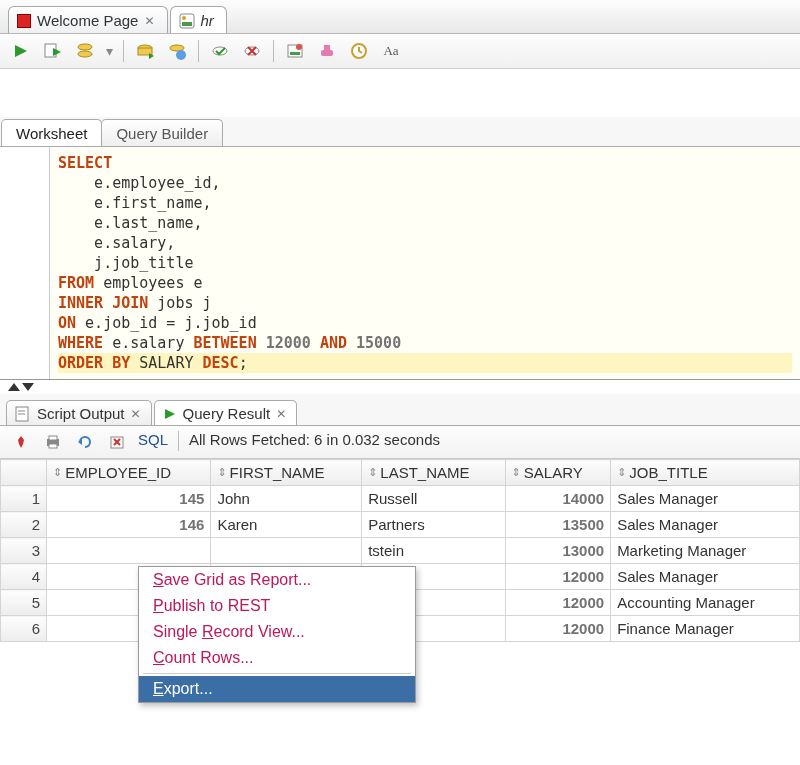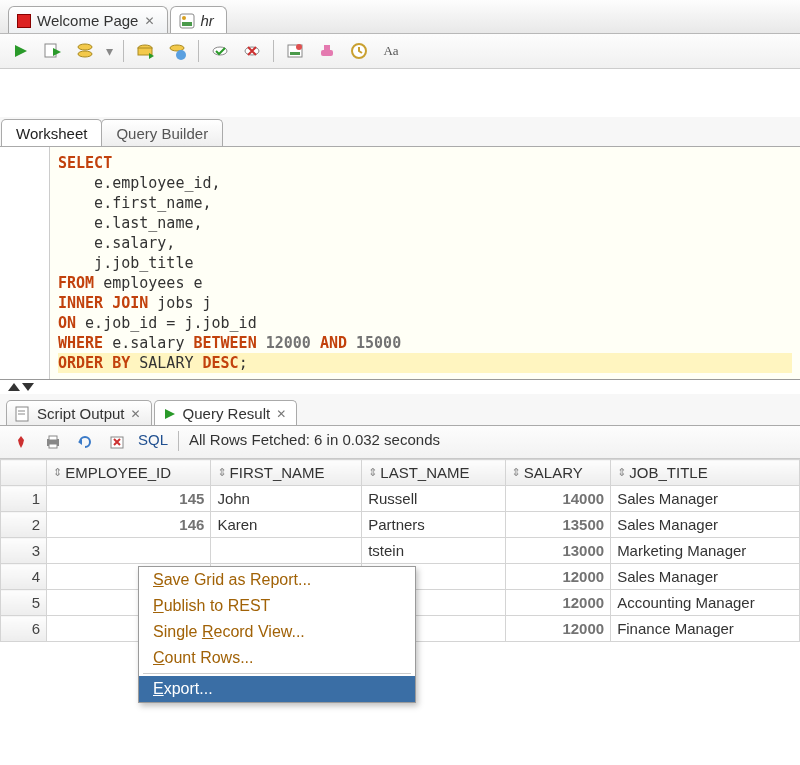--- a/index.html
+++ b/index.html
@@ -164,21 +164,21 @@
     width:278px;
     background:#fff;
     border:1px solid #9a9a9a;
     box-shadow:2px 3px 6px rgba(0,0,0,.25);
     font-size:16px;
     z-index:100;
   }
   .context-menu .mi {
     padding:4px 14px;
     cursor:pointer;
-    color:#a16207;
+    color:#be185d;
   }
   .context-menu .mi.selected {
     background:#3a6ea5;
     color:#fff;
   }
   .context-menu .msep { height:1px; background:#ccc; margin:2px 4px; }
   .ul { text-decoration:underline; }
 </style>
 </head>
 <body>

